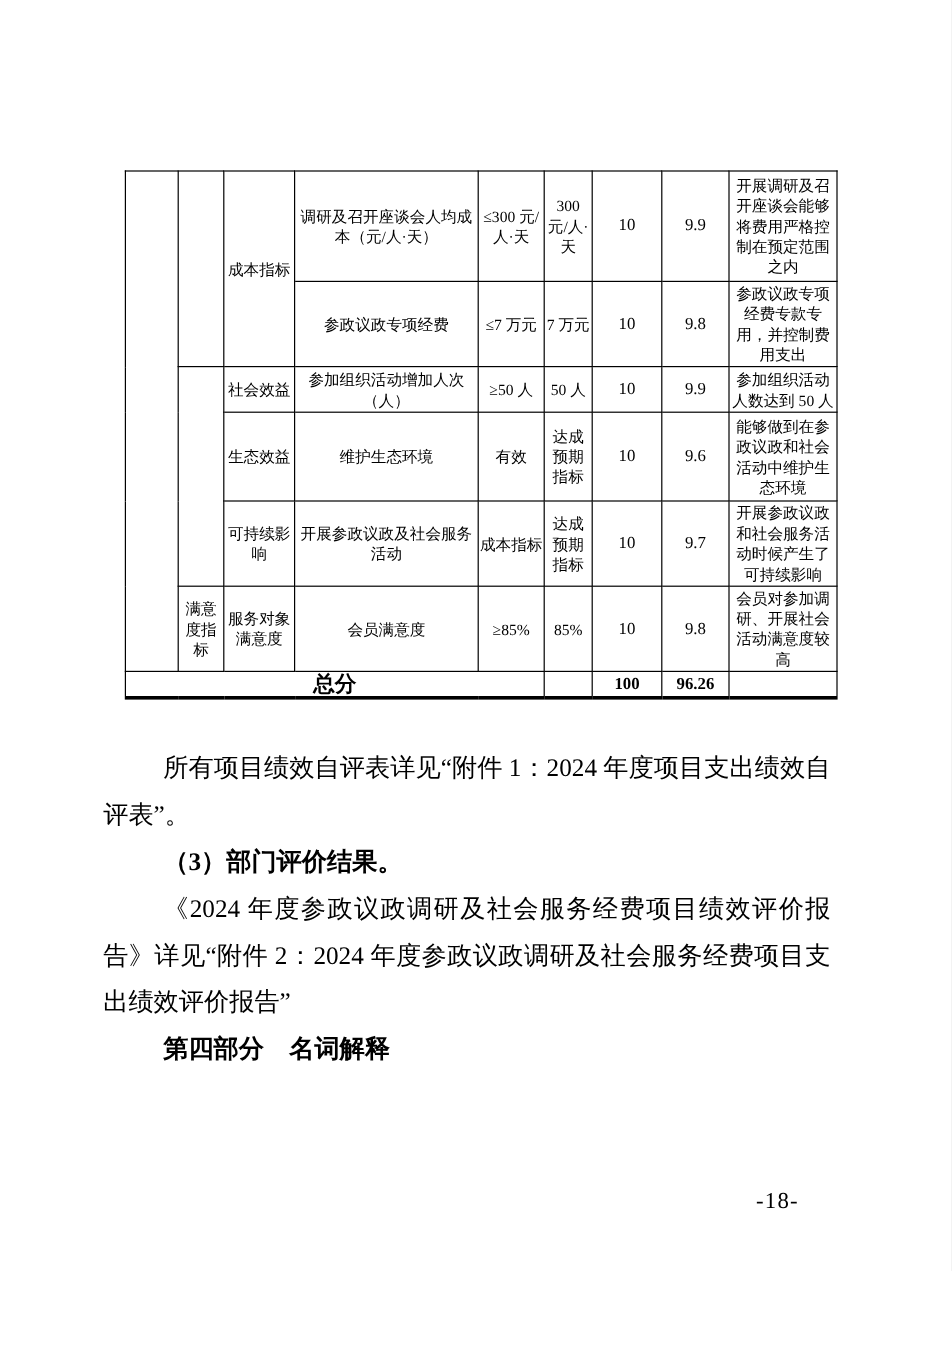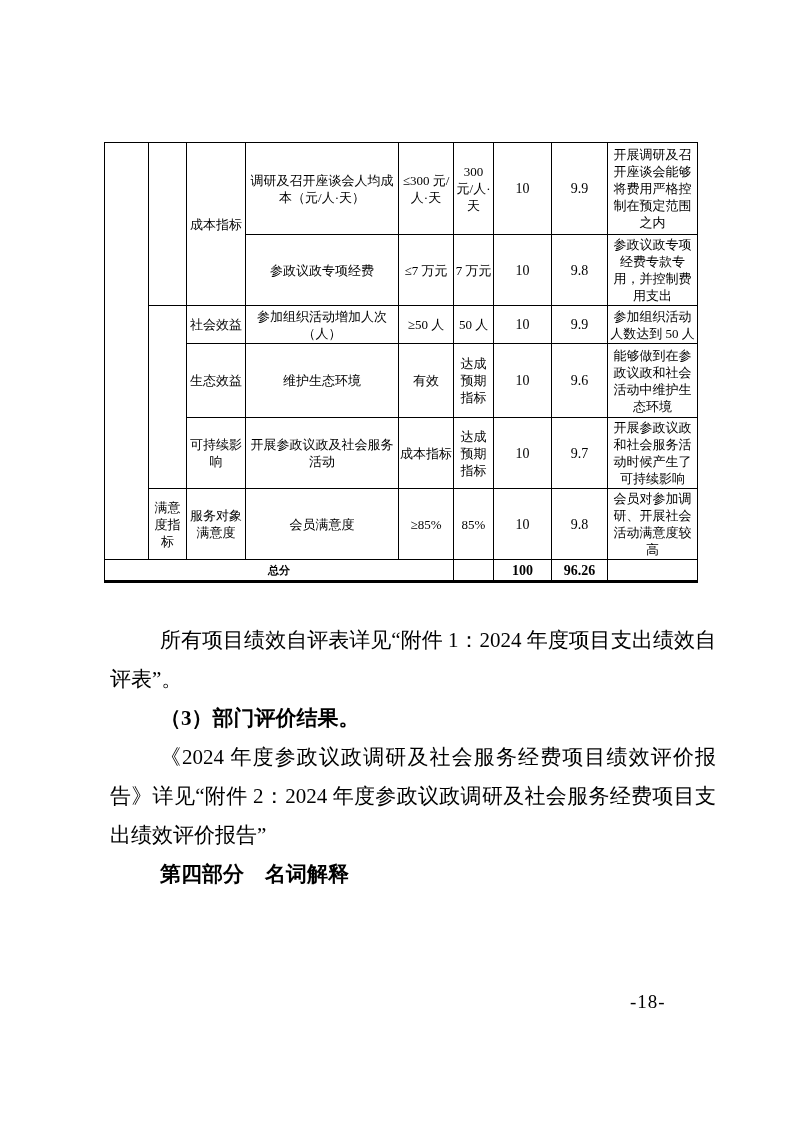--- a/index.html
+++ b/index.html
@@ -41,28 +41,28 @@
   table.eval-table td.num { font-size: 14px; }
   tr.row-1 { height: 92px; }
   tr.row-2 { height: 67px; }
   tr.row-3 { height: 38px; padding-left: 25px; }
   tr.row-4 { height: 74px; }
   tr.row-5 { height: 71px; }
   tr.row-6 { height: 70px; }
   tr.row-total { height: 22px; }
   tr.row-total td {
     font-weight: bold;
-    font-size: 11px;
+    font-size: 18px;
     border-bottom: 3px solid #000;
   }
 
   
   .body-text {
     position: absolute;
-    left: 110px;
+    left: 86px;
     top: 621px;
     width: 606px;
     font-size: 21px;
     line-height: 39px;
     text-align: justify;
   }
   .body-text p { margin: 0; text-indent: 50px; }
   .body-text p.bold-head { font-weight: bold; }
   .body-text b { font-weight: bold; }
 

